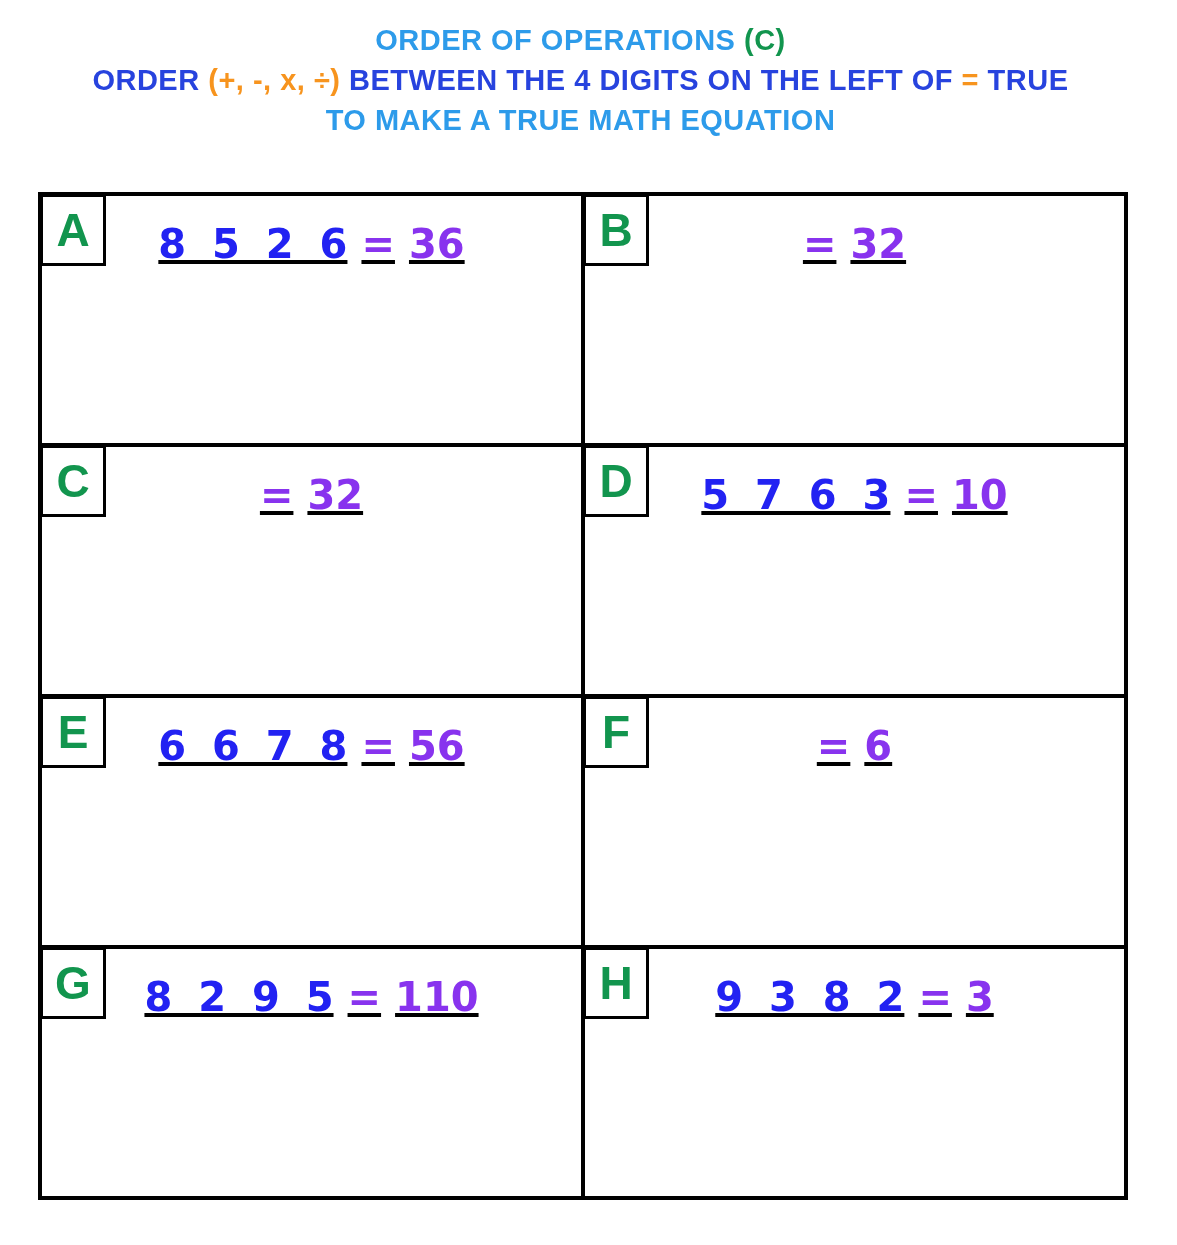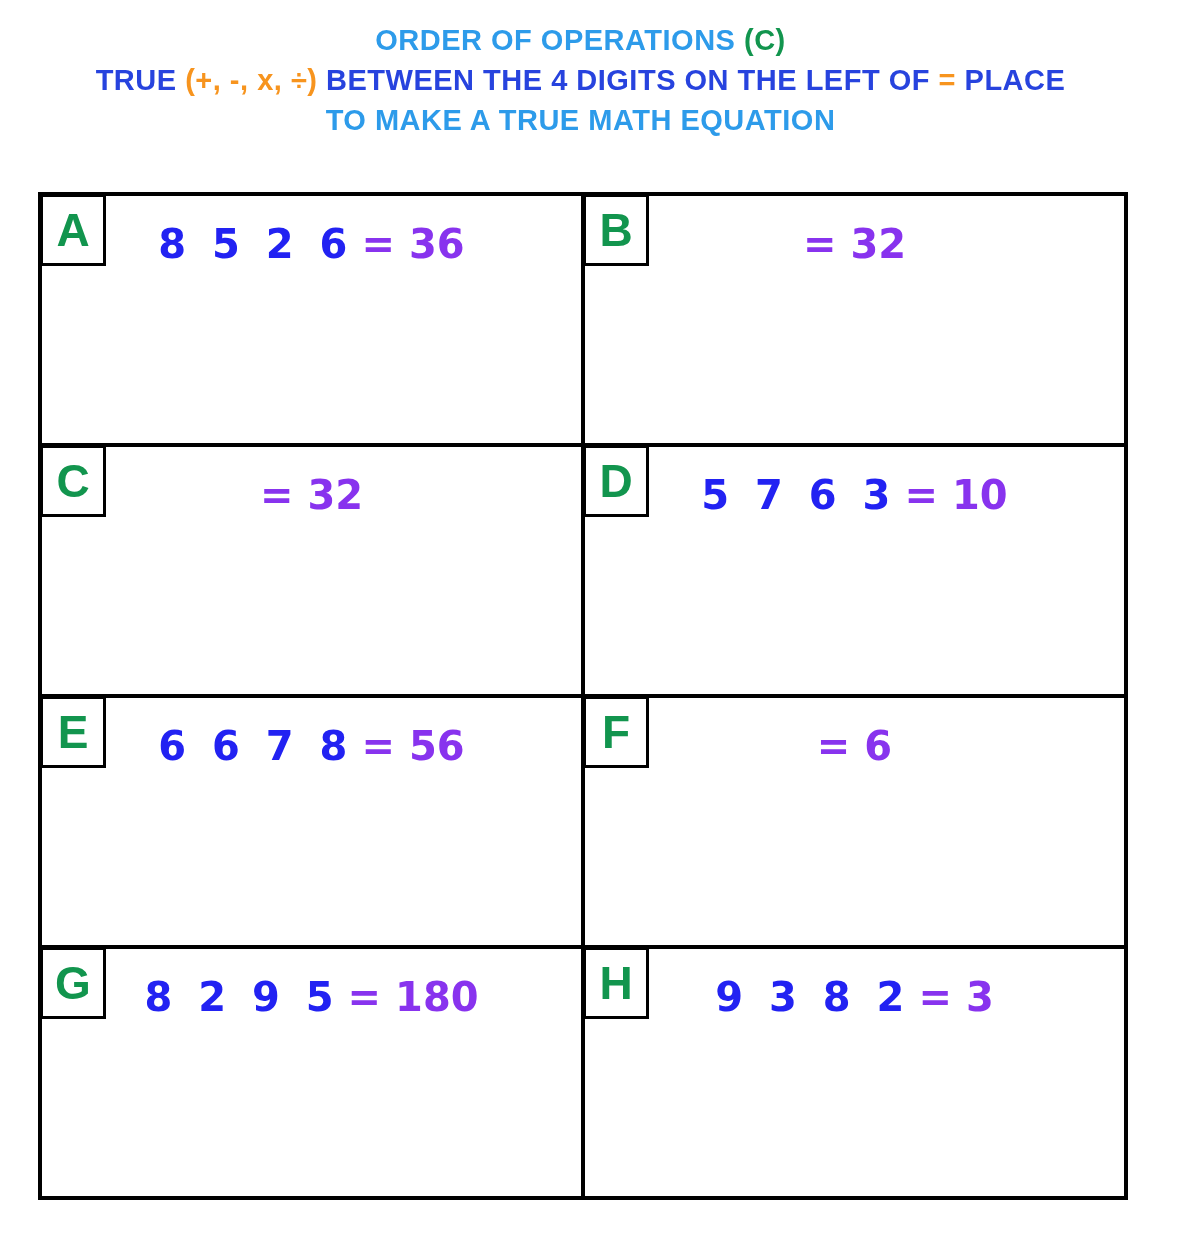--- a/index.html
+++ b/index.html
@@ -69,45 +69,46 @@
   .equation{
     margin-top:26px;
     display:flex;
     justify-content:center;
     align-items:baseline;
     gap:14px;
     font-family:"DejaVu Sans", sans-serif;
     font-weight:bold;
     font-size:40px;
     line-height:1.1;
+    text-decoration:underline;
   }
   .digits{
     color:var(--digit_blue);
     word-spacing:12px;
     white-space:pre;
   }
   .eq-sign{color:var(--purple);}
   .result{color:var(--purple);}
 </style>
 </head>
 <body>
 
 <div class="page">
 
   <div class="ws-header">
     <div class="t-line">
       <span class="c-light">ORDER OF OPERATIONS</span>
       <span class="c-green">(C)</span>
     </div>
     <div class="t-line">
-      <span class="c-royal">TRUE</span>
+      <span class="c-royal">ORDER</span>
       <span class="c-orange">(+, -, x, ÷)</span>
       <span class="c-royal">BETWEEN THE 4 DIGITS ON THE LEFT OF</span>
       <span class="c-orange">=</span>
-      <span class="c-royal">PLACE</span>
+      <span class="c-royal">TRUE</span>
     </div>
     <div class="t-line">
       <span class="c-light">TO MAKE A TRUE MATH EQUATION</span>
     </div>
   </div>
 
   <div class="eq-grid">
 
     <div class="cell">
       <div class="label-box">
@@ -172,21 +173,21 @@
       </div>
     </div>
 
     <div class="cell">
       <div class="label-box">
         <span class="letter">G</span>
       </div>
       <div class="equation">
         <span class="digits">8 2 9 5</span>
         <span class="eq-sign">=</span>
-        <span class="result">180</span>
+        <span class="result">110</span>
       </div>
     </div>
 
     <div class="cell">
       <div class="label-box">
         <span class="letter">H</span>
       </div>
       <div class="equation">
         <span class="digits">9 3 8 2</span>
         <span class="eq-sign">=</span>

